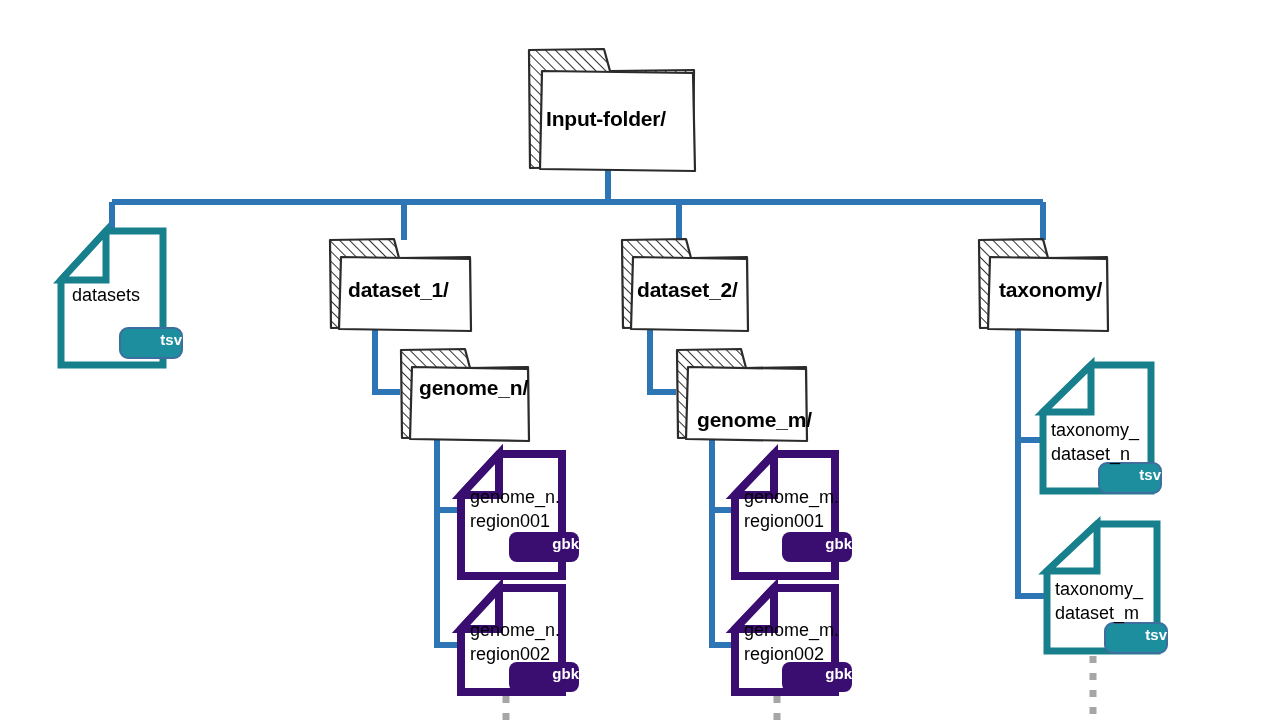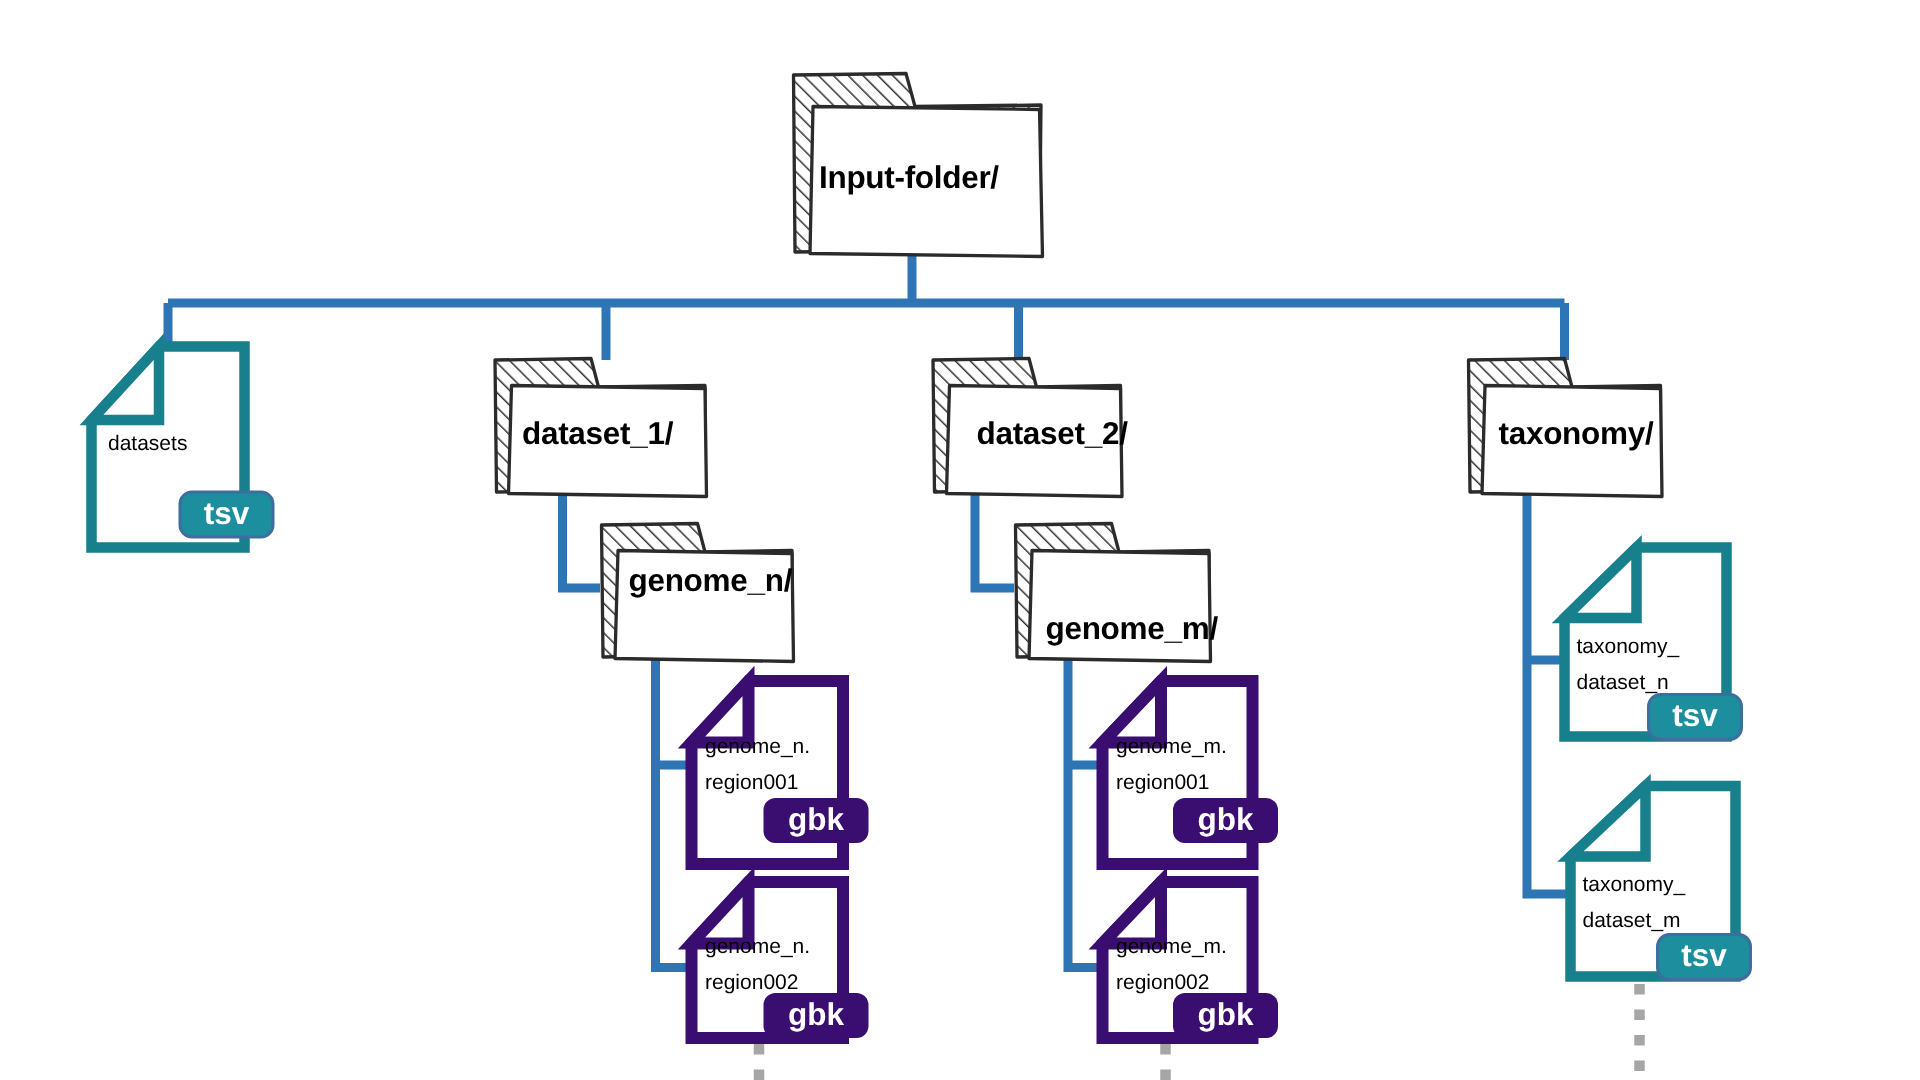--- a/index.html
+++ b/index.html
@@ -18,28 +18,28 @@
     color:#000000;
     white-space:pre;
     pointer-events:none;
   }
   .folder-label{
     font-weight:bold;
     font-size:21px;
     letter-spacing:-0.2px;
   }
   .file-label{
-    font-size:14px;
+    font-size:18px;
     line-height:24px;
   }
   .badge-label{
     font-weight:bold;
-    font-size:21px;
+    font-size:15px;
     color:#ffffff;
-    text-align:center;
+    text-align:right;
   }
 </style>
 </head>
 <body>
 
 <div id="diagram-root">
 
   <svg id="scene" viewBox="0 0 1280 720" xmlns="http://www.w3.org/2000/svg">
     <defs>
       <pattern id="hatch" width="7" height="7" patternTransform="rotate(-45)" patternUnits="userSpaceOnUse">
@@ -155,21 +155,21 @@
     </g>
   </svg>
 
   <div class="label folder-label" style="left:546px;top:67px;">Input-folder/</div>
 
   <div class="label file-label" style="left:72px;top:243px;">datasets</div>
   <div class="label badge-label" style="left:120px;top:291px;width:62px;">tsv</div>
 
   <div class="label folder-label" style="left:348px;top:238px;">dataset_1/</div>
 
-  <div class="label folder-label" style="left:651px;top:238px;">dataset_2/</div>
+  <div class="label folder-label" style="left:637px;top:238px;">dataset_2/</div>
 
   <div class="label folder-label" style="left:999px;top:238px;">taxonomy/</div>
 
   <div class="label folder-label" style="left:419px;top:336px;">genome_n/</div>
 
   <div class="label folder-label" style="left:697px;top:368px;">genome_m/</div>
 
   <div class="label file-label" style="left:470px;top:445px;">genome_n.</div>
   <div class="label file-label" style="left:470px;top:469px;">region001</div>
   <div class="label badge-label" style="left:509px;top:495px;width:70px;">gbk</div>

